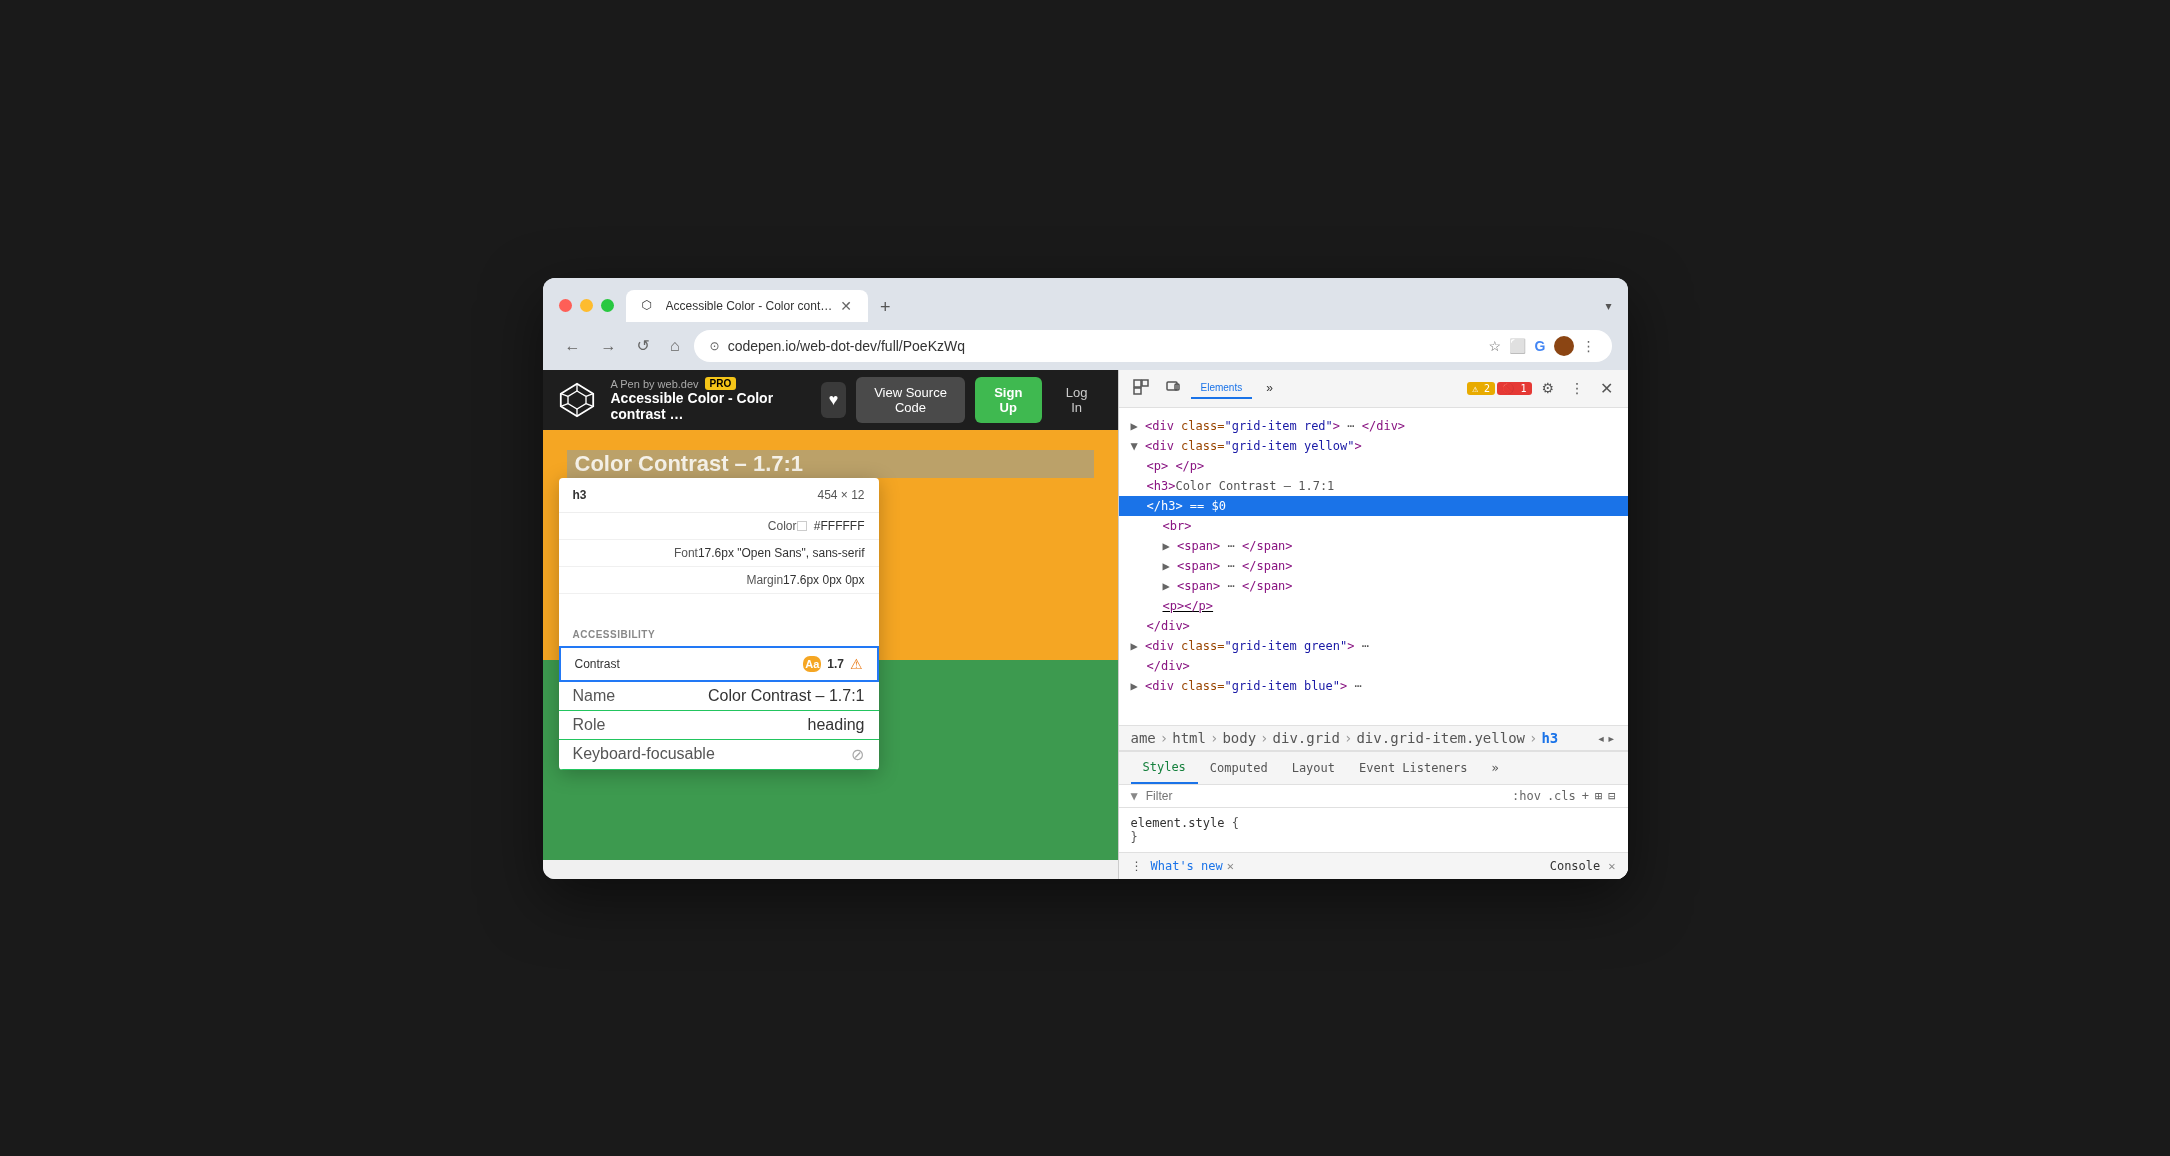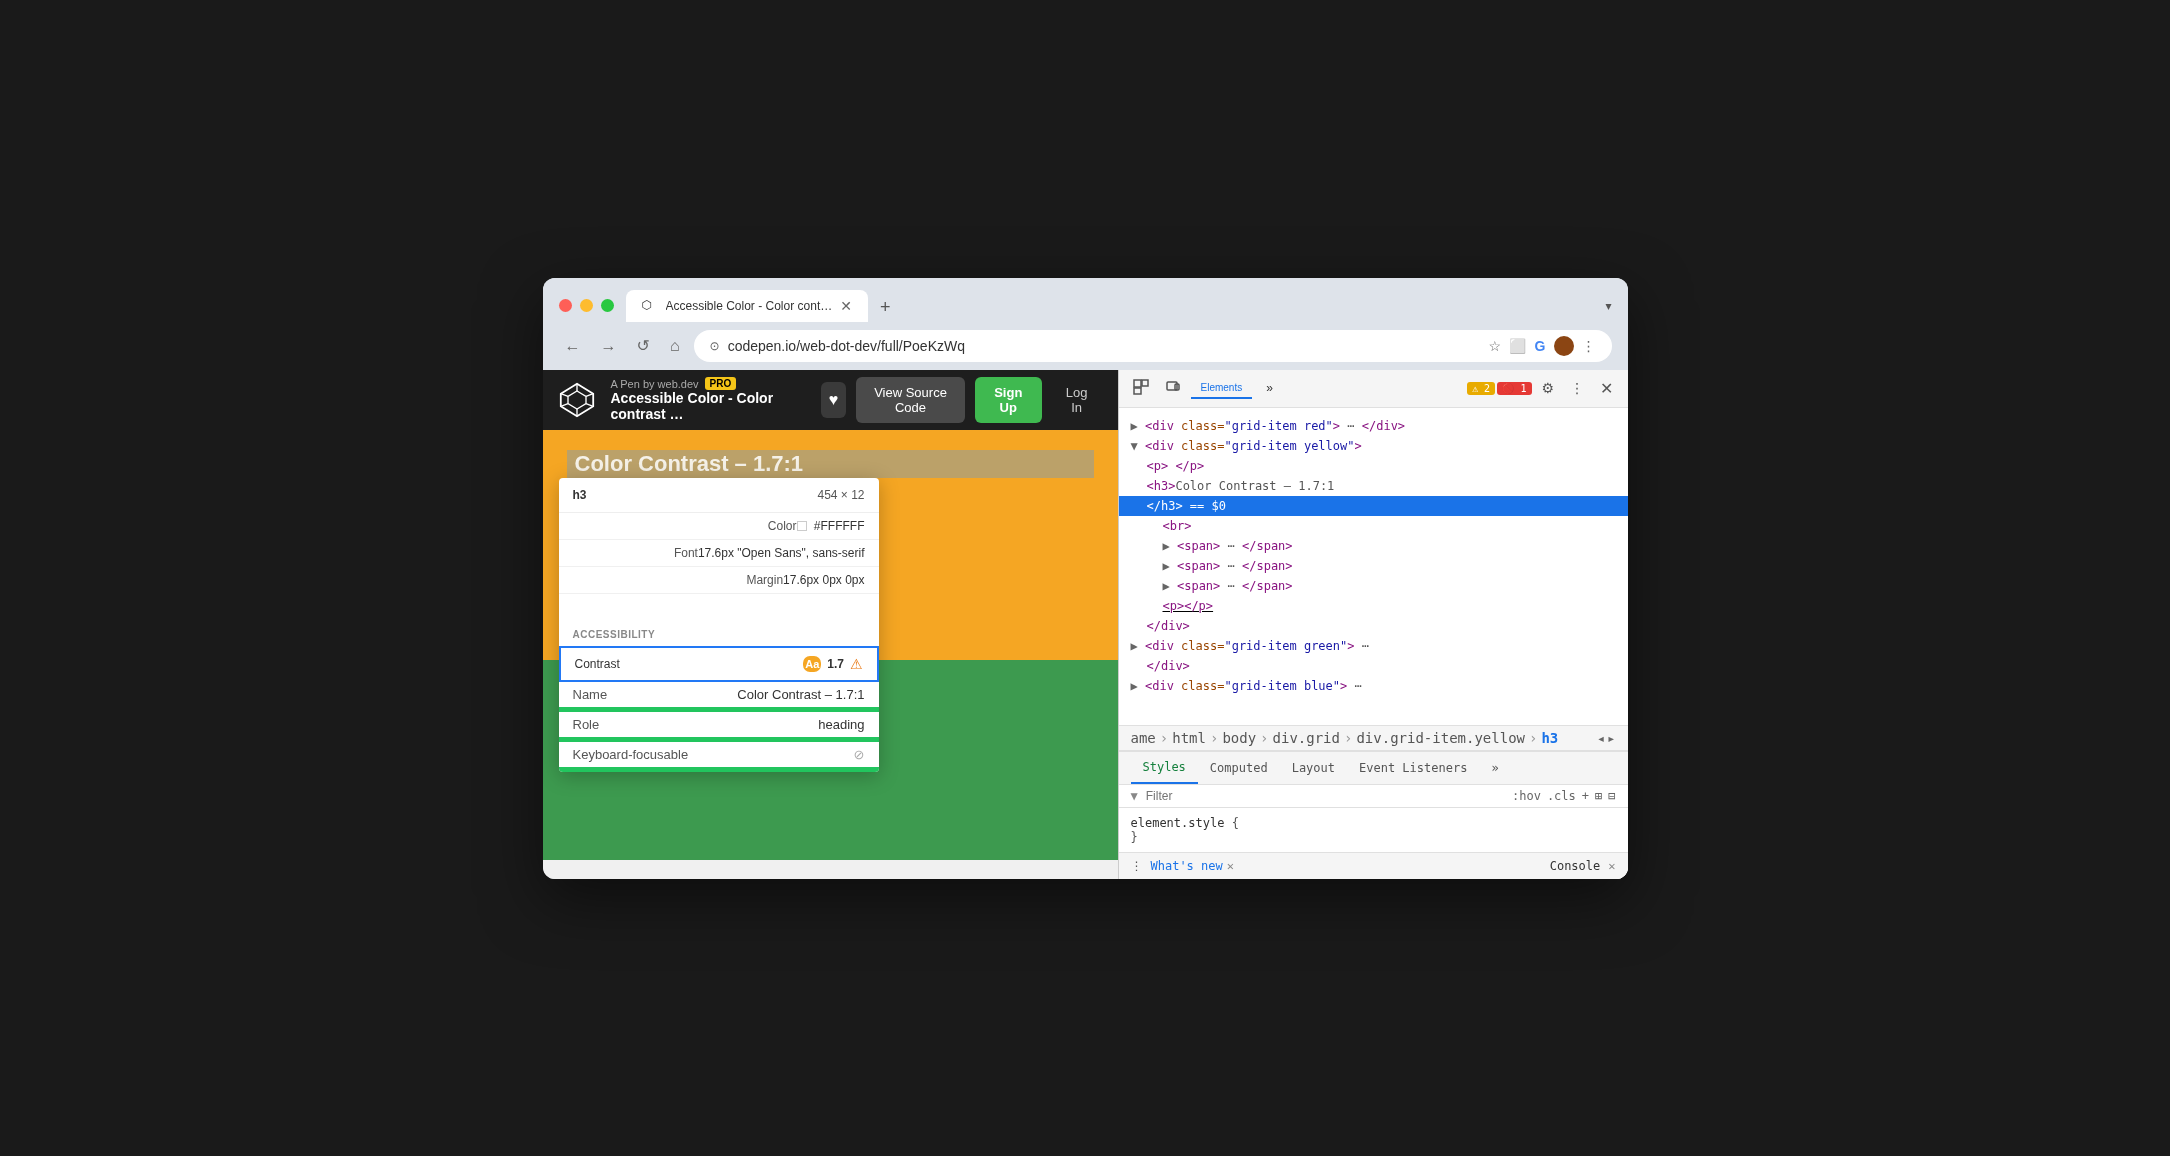--- a/index.html
+++ b/index.html
@@ -381,23 +381,23 @@
       color: #e8730a;
       font-size: 14px;
     }
 
     .inspector-name-row,
     .inspector-role-row,
     .inspector-kb-row {
       padding: 5px 14px;
       display: flex;
       justify-content: space-between;
-      font-size: 13px;
+      font-size: 16px;
       color: #333;
-      border-bottom: 5px solid #22c55e;
+      border-bottom: 1px solid #22c55e;
     }
 
     .green-section {
       background: #3d9a4f;
       height: 200px;
       position: relative;
       padding: 16px 24px;
     }
 
     .aa-item {

